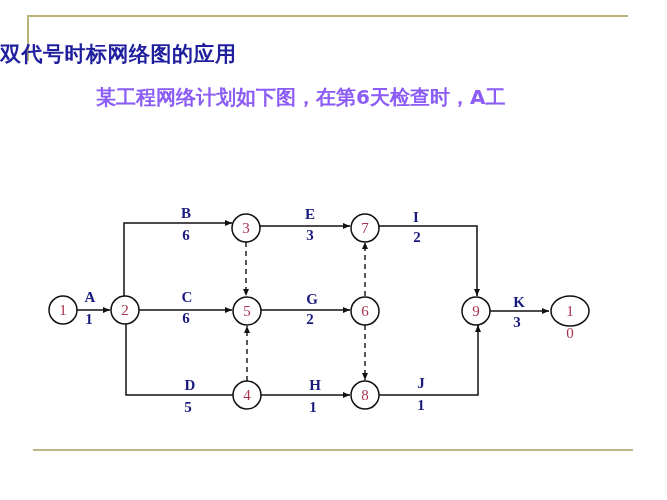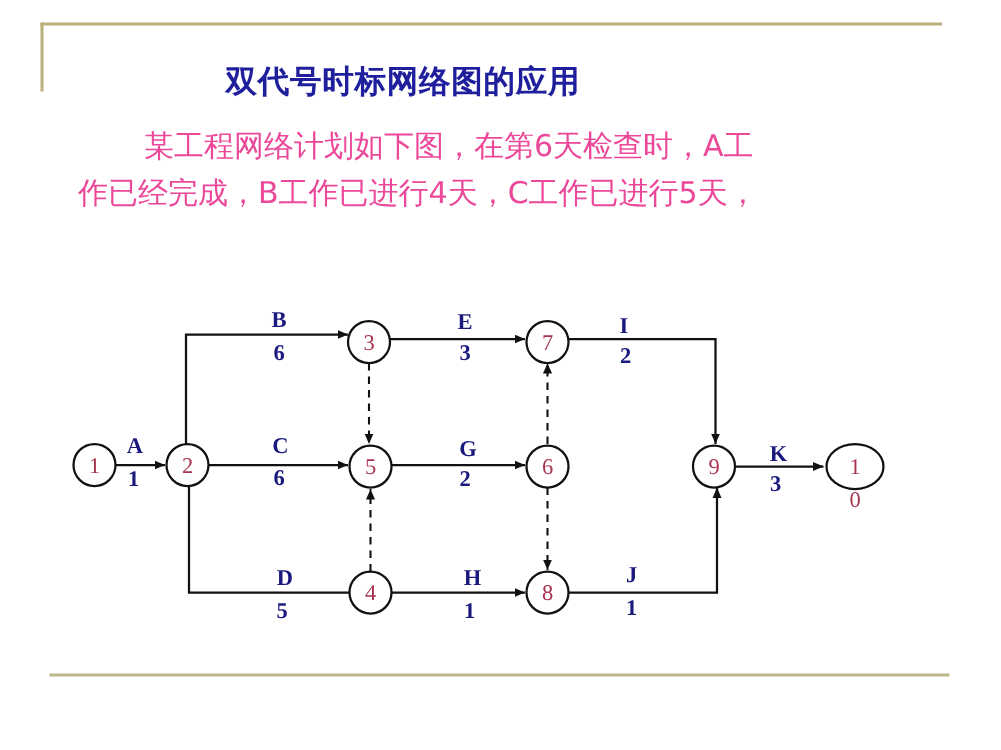--- a/index.html
+++ b/index.html
@@ -1,38 +1,37 @@
 <!DOCTYPE html>
 <html><head>
 <meta charset="utf-8">
 <style>
   html, body { margin: 0; padding: 0; background: #ffffff; }
   body { width: 667px; height: 500px; position: relative; overflow: hidden; font-family: "DejaVu Sans", sans-serif; }
   .frame-top { position: absolute; left: 27px; top: 15px; width: 601px; height: 2px; background: #b9b07a; }
   .frame-left { position: absolute; left: 27px; top: 15px; width: 2px; height: 46px; background: #b9b07a; }
   .frame-bottom { position: absolute; left: 33px; top: 449px; width: 600px; height: 2px; background: #bcb788; }
-  .title { position: absolute; left: 0; width: 537px; top: 40px; text-align: center; font-size: 21px; font-weight: bold; color: #1f1f9e; font-family: "DejaVu Sans", sans-serif; letter-spacing: 0.5px; }
-  .body-text { position: absolute; left: 52px; top: 82px; width: 580px; font-size: 20px; font-weight: normal; color: #ec4899; line-height: 31px; font-family: "DejaVu Sans", sans-serif; }
+  .title { position: absolute; left: 0; width: 537px; top: 40px; font-size: 21px; font-weight: bold; color: #1f1f9e; font-family: "DejaVu Sans", sans-serif; letter-spacing: 0.5px; }
+  .body-text { position: absolute; left: 52px; top: 82px; width: 580px; font-size: 20px; font-weight: bold; color: #8b5cf6; line-height: 31px; font-family: "DejaVu Sans", sans-serif; }
   .body-text .indent { display: inline-block; width: 44px; }
   svg.net { position: absolute; left: 0; top: 0; }
   .lbl { font-family: "Liberation Serif", serif; font-weight: bold; font-size: 15px; fill: #1a1a7e; }
   .num { font-family: "Liberation Serif", serif; font-size: 15px; fill: #a8334f; }
 </style>
 </head>
 <body>
 
 <div class="frame-top"></div>
 <div class="frame-left"></div>
 <div class="frame-bottom"></div>
 
 <div class="title">双代号时标网络图的应用</div>
 
 <div class="body-text">
   <div><span class="indent"></span><span>某工程网络计划如下图，在第6天检查时，A工</span></div>
-  <div>作已经完成，B工作已进行4天，C工作已进行5天，</div>
 </div>
 
 <svg class="net" width="667" height="500" viewBox="0 0 667 500">
   <defs>
     <marker id="arr" markerWidth="8" markerHeight="8" refX="7" refY="4" orient="auto" markerUnits="userSpaceOnUse">
       <path d="M0,1 L7,4 L0,7 Z" fill="#111"></path>
     </marker>
   </defs>
 
   <g stroke="#111" stroke-width="1.5" fill="none">

